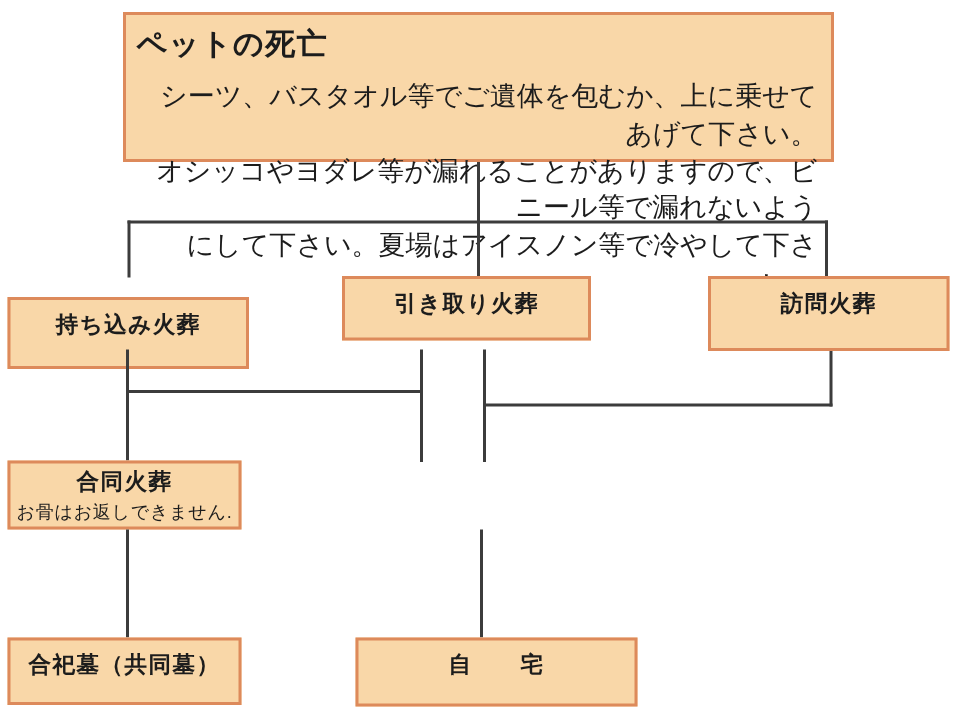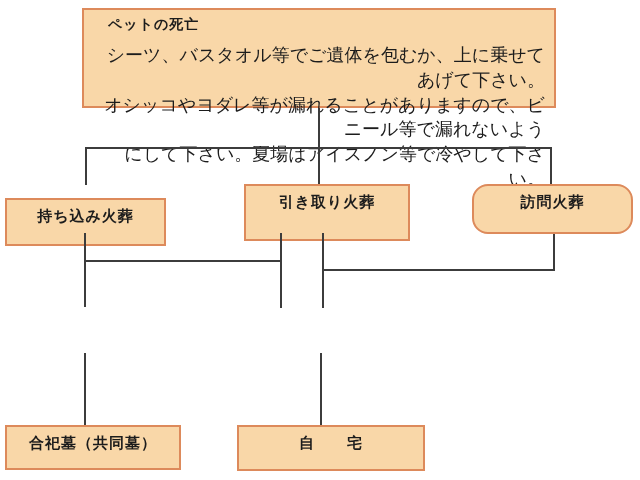--- a/index.html
+++ b/index.html
@@ -29,23 +29,23 @@
     font-weight:bold;
     font-size:15px;
     letter-spacing:1px;
     text-align:center;
     padding-top:7px;
     color:var(--text);
   }
   .root-title{
     display:block;
     font-weight:bold;
-    font-size:14px;
+    font-size:20px;
     letter-spacing:1px;
-    padding:6px 10px 0 24px;
+    padding:6px 10px 0 7px;
   }
   .root-body{
     display:block;
     font-size:18px;
     line-height:1.38;
     padding:9px 9px 0 9px;
     white-space:pre-line;
     text-align:right;
   }
   .node-note{
@@ -74,38 +74,42 @@
   </div>
 
   <div class="line" style="left:318px;top:108px;width:2px;height:77px;"></div>
   <div class="line" style="left:85px;top:147px;width:467px;height:2px;"></div>
   <div class="line" style="left:85px;top:147px;width:2px;height:38px;"></div>
   <div class="line" style="left:550px;top:147px;width:2px;height:38px;"></div>
 
   <div class="node" style="left:5px;top:198px;width:161px;height:48px;">
     <span class="node-label">持ち込み火葬</span>
   </div>
-  <div class="node" style="left:244px;top:184px;width:166px;height:57px;">
+  <div class="node" style="left:228px;top:184px;width:166px;height:43px;">
     <span class="node-label">引き取り火葬</span>
   </div>
-  <div class="node" style="left:472px;top:184px;width:161px;height:50px;border-radius:16px;">
+  <div class="node" style="left:472px;top:184px;width:161px;height:50px;">
     <span class="node-label">訪問火葬</span>
   </div>
 
   <div class="line" style="left:84px;top:233px;width:2px;height:74px;"></div>
   <div class="line" style="left:84px;top:260px;width:198px;height:2px;"></div>
   <div class="line" style="left:280px;top:233px;width:2px;height:75px;"></div>
   <div class="line" style="left:322px;top:233px;width:2px;height:75px;"></div>
   <div class="line" style="left:322px;top:269px;width:233px;height:2px;"></div>
   <div class="line" style="left:553px;top:234px;width:2px;height:37px;"></div>
 
+  <div class="node joint" style="left:5px;top:307px;width:156px;height:46px;">
+    <span class="node-label">合同火葬</span>
+    <span class="node-note">お骨はお返しできません.</span>
+  </div>
 
   <div class="line" style="left:84px;top:353px;width:2px;height:72px;"></div>
   <div class="line" style="left:320px;top:353px;width:2px;height:72px;"></div>
 
-  <div class="node" style="left:5px;top:425px;width:176px;height:45px;">
+  <div class="node" style="left:5px;top:425px;width:156px;height:45px;">
     <span class="node-label">合祀墓（共同墓）</span>
   </div>
   <div class="node" style="left:237px;top:425px;width:188px;height:46px;">
     <span class="node-label">自　　宅</span>
   </div>
 
 </div>
 
 </body></html>

